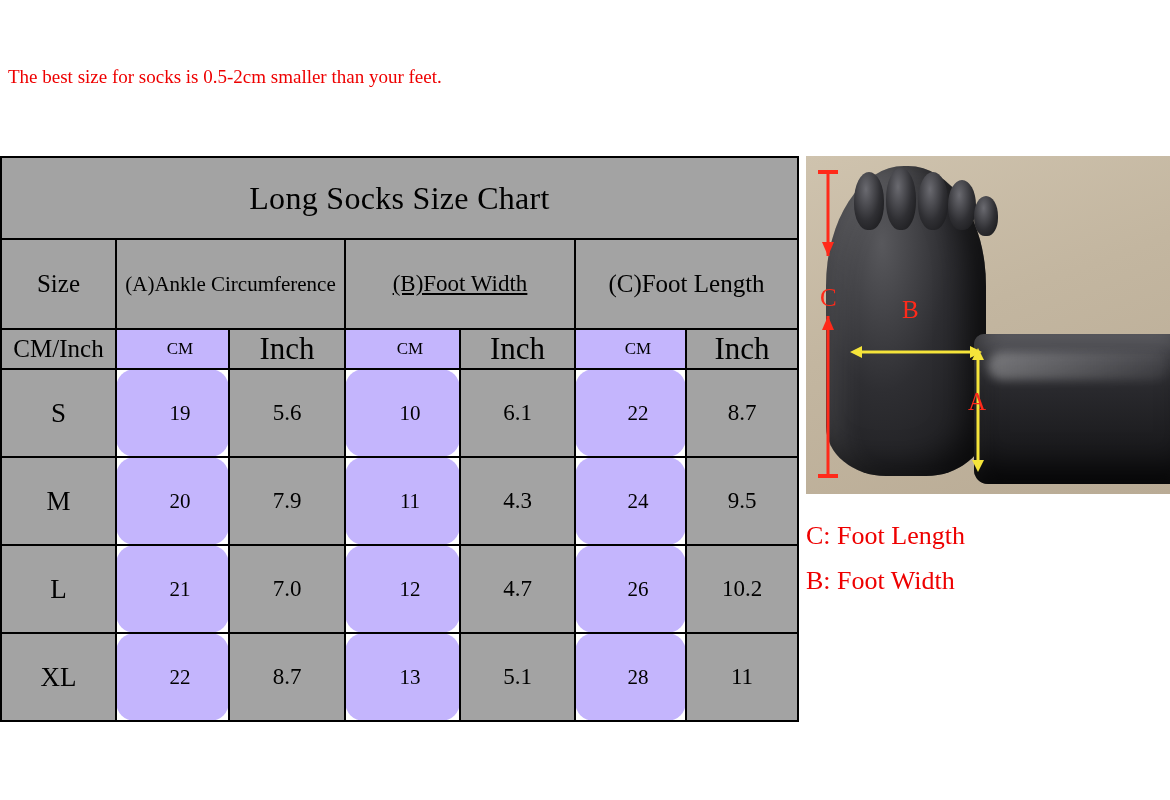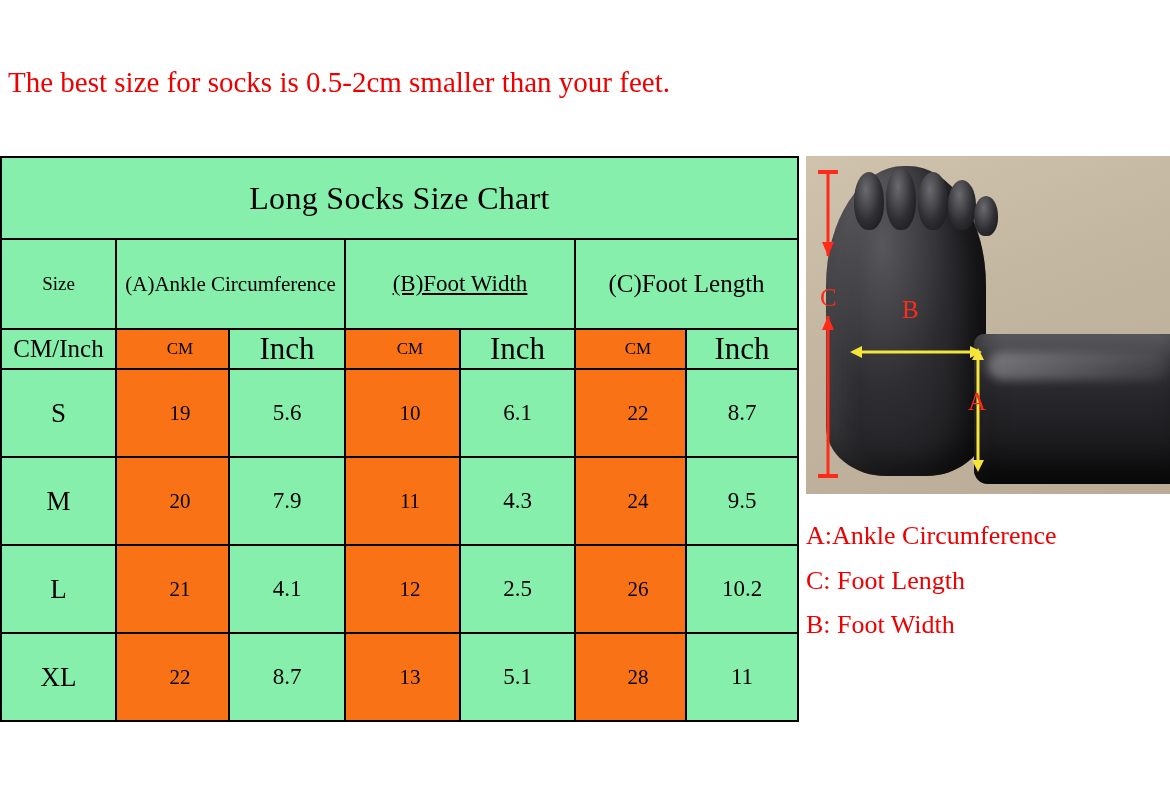--- a/index.html
+++ b/index.html
@@ -13,21 +13,21 @@
     position: relative;
     font-family: "Liberation Serif", serif;
     overflow: hidden;
   }
 
   
   .headline {
     position: absolute;
     left: 8px;
     top: 66px;
-    font-size: 29px;
+    font-size: 19px;
     color: #ee0000;
     font-family: "Liberation Serif", serif;
     white-space: nowrap;
   }
 
   
   .table-wrap {
     position: absolute;
     left: 0px;
     top: 156px;
@@ -38,30 +38,30 @@
     width: 797px;
     table-layout: fixed;
   }
   table.size-chart td {
     border: 2px solid #000000;
     text-align: center;
     vertical-align: middle;
     font-family: "Liberation Serif", serif;
     color: #000000;
   }
-  .green { background: #86efac; }
-  .white { background: #f97316; padding-left: 16px; }
+  .green { background: #a3a3a3; }
+  .white { background: #c4b5fd; padding-left: 16px; }
 
   .title-cell {
     font-size: 32px;
     height: 78px;
     letter-spacing: .3px;
   }
   .hdr-size {
-    font-size: 19px;
+    font-size: 25px;
     height: 86px;
   }
   .hdr-ankle {
     font-size: 21px;
     line-height: 1.55;
     padding: 2px 4px;
   }
   .hdr-width {
     font-size: 23px;
     text-decoration: underline;
@@ -77,20 +77,21 @@
   }
   .unit-inch {
     font-size: 31px;
   }
   .row-size {
     font-size: 27px;
     height: 84px;
   }
   .row-num-cm {
     font-size: 21px;
+    border-radius: 19px;
   }
   .row-num-inch {
     font-size: 23px;
   }
 
   
   .photo-panel {
     position: absolute;
     left: 806px;
     top: 156px;
@@ -223,23 +224,23 @@
         <td class="white row-num-cm">20</td>
         <td class="green row-num-inch">7.9</td>
         <td class="white row-num-cm">11</td>
         <td class="green row-num-inch">4.3</td>
         <td class="white row-num-cm">24</td>
         <td class="green row-num-inch">9.5</td>
       </tr>
       <tr>
         <td class="green row-size">L</td>
         <td class="white row-num-cm">21</td>
-        <td class="green row-num-inch">4.1</td>
+        <td class="green row-num-inch">7.0</td>
         <td class="white row-num-cm">12</td>
-        <td class="green row-num-inch">2.5</td>
+        <td class="green row-num-inch">4.7</td>
         <td class="white row-num-cm">26</td>
         <td class="green row-num-inch">10.2</td>
       </tr>
       <tr>
         <td class="green row-size">XL</td>
         <td class="white row-num-cm">22</td>
         <td class="green row-num-inch">8.7</td>
         <td class="white row-num-cm">13</td>
         <td class="green row-num-inch">5.1</td>
         <td class="white row-num-cm">28</td>
@@ -278,16 +279,15 @@
     <polygon points="172,192 166,204 178,204" fill="#f5e43a"></polygon>
     <polygon points="172,316 166,304 178,304" fill="#f5e43a"></polygon>
   </svg>
 
   <div class="arrow-label lab-c">C</div>
   <div class="arrow-label lab-b">B</div>
   <div class="arrow-label lab-a">A</div>
 </div>
 
 <div class="legend">
-  <div>A:Ankle Circumference</div>
   <div>C: Foot Length</div>
   <div>B: Foot Width</div>
 </div>
 
 </body></html>

